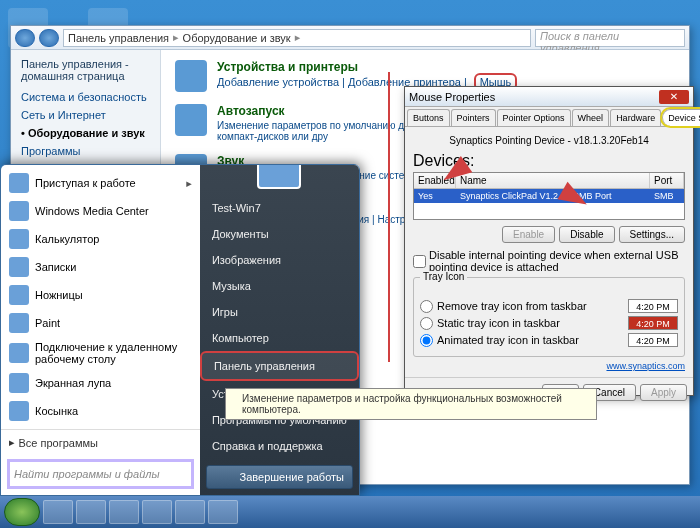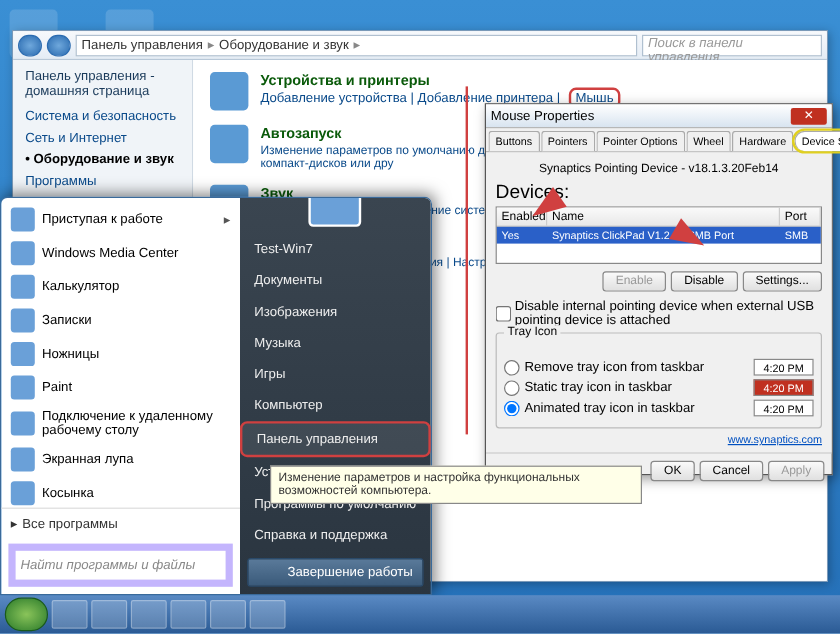--- a/index.html
+++ b/index.html
@@ -31,29 +31,29 @@
 .redline{position:absolute;left:388px;top:72px;width:2px;height:290px;background:#d04040}
 
 .startmenu{position:absolute;left:0;bottom:32px;width:360px;height:332px;display:flex;box-shadow:2px -2px 12px rgba(0,0,0,.5);border:1px solid #3a6a9a;border-radius:6px 6px 0 0;overflow:hidden}
 .sm-left{width:200px;background:#fff;display:flex;flex-direction:column}
 .sm-list{flex:1;padding:4px 0;overflow:hidden}
 .sm-item{display:flex;align-items:center;gap:6px;padding:4px 8px;cursor:pointer}
 .sm-ico{width:20px;height:20px;background:#6aa0d8;border-radius:3px;flex-shrink:0}
 .sm-item.expand::after{content:"▸";margin-left:auto;color:#555}
 .sm-foot{border-top:1px solid #ddd;padding:6px 8px}
 .sm-foot .all{display:flex;align-items:center;gap:4px;color:#333;cursor:pointer}
-.sm-search{margin:4px 6px 6px;border:6px solid #c4b5fd;height:20px;padding:12px 4px;color:#888;font-style:italic;display:flex;align-items:center}
+.sm-search{margin:4px 6px 6px;border:3px solid #c4b5fd;height:20px;padding:12px 4px;color:#888;font-style:italic;display:flex;align-items:center}
 .sm-right{width:160px;background:linear-gradient(#3a4550,#2a3540);color:#fff;display:flex;flex-direction:column;position:relative}
 .sm-ava{width:44px;height:44px;background:#6aa0d8;border:2px solid #fff;border-radius:4px;margin:-20px auto 6px;position:relative;z-index:2}
 .sm-right ul{list-style:none;flex:1}
 .sm-right li{padding:7px 12px;color:#eee;cursor:pointer}
 .sm-right li.hl{border:2px solid #d04040;border-radius:6px;background:rgba(255,255,255,.08)}
 .sm-shut{margin:6px;padding:5px 8px;background:linear-gradient(#5a7a9a,#3a5a7a);border:1px solid #2a4a6a;border-radius:3px;text-align:right;cursor:pointer}
 
-.tooltip{position:absolute;left:225px;top:388px;width:310px;background:#ffffe8;border:1px solid #888;padding:4px 6px;font-size:10px;color:#333;z-index:50}
+.tooltip{position:absolute;left:225px;top:388px;width:372px;background:#ffffe8;border:1px solid #888;padding:4px 16px;font-size:10px;color:#333;z-index:50}
 
 .mprops{position:absolute;right:6px;top:86px;width:290px;height:310px;background:#f0f0f0;border:1px solid #555;box-shadow:3px 3px 10px rgba(0,0,0,.4);z-index:40}
 .mp-title{height:20px;background:linear-gradient(#fff,#d8e4f0);display:flex;align-items:center;padding:0 4px;border-bottom:1px solid #aaa}
 .mp-title span{flex:1;font-size:11px}
 .mp-close{width:30px;height:14px;background:#c03020;color:#fff;text-align:center;border-radius:2px;cursor:pointer;font-size:10px;line-height:14px}
 .mp-tabs{display:flex;background:#f0f0f0;border-bottom:1px solid #aaa;padding:2px 2px 0}
 .mp-tab{padding:3px 5px;border:1px solid #aaa;border-bottom:none;background:#f0f0f0;margin-right:1px;border-radius:3px 3px 0 0;font-size:9px;cursor:pointer;white-space:nowrap}
 .mp-tab.hl{background:#fff;outline:2px solid #e0d020;border-radius:10px}
 .mp-body{padding:6px 8px;background:#f0f0f0}
 .mp-sub{text-align:center;font-size:10px;margin:2px 0 6px}

